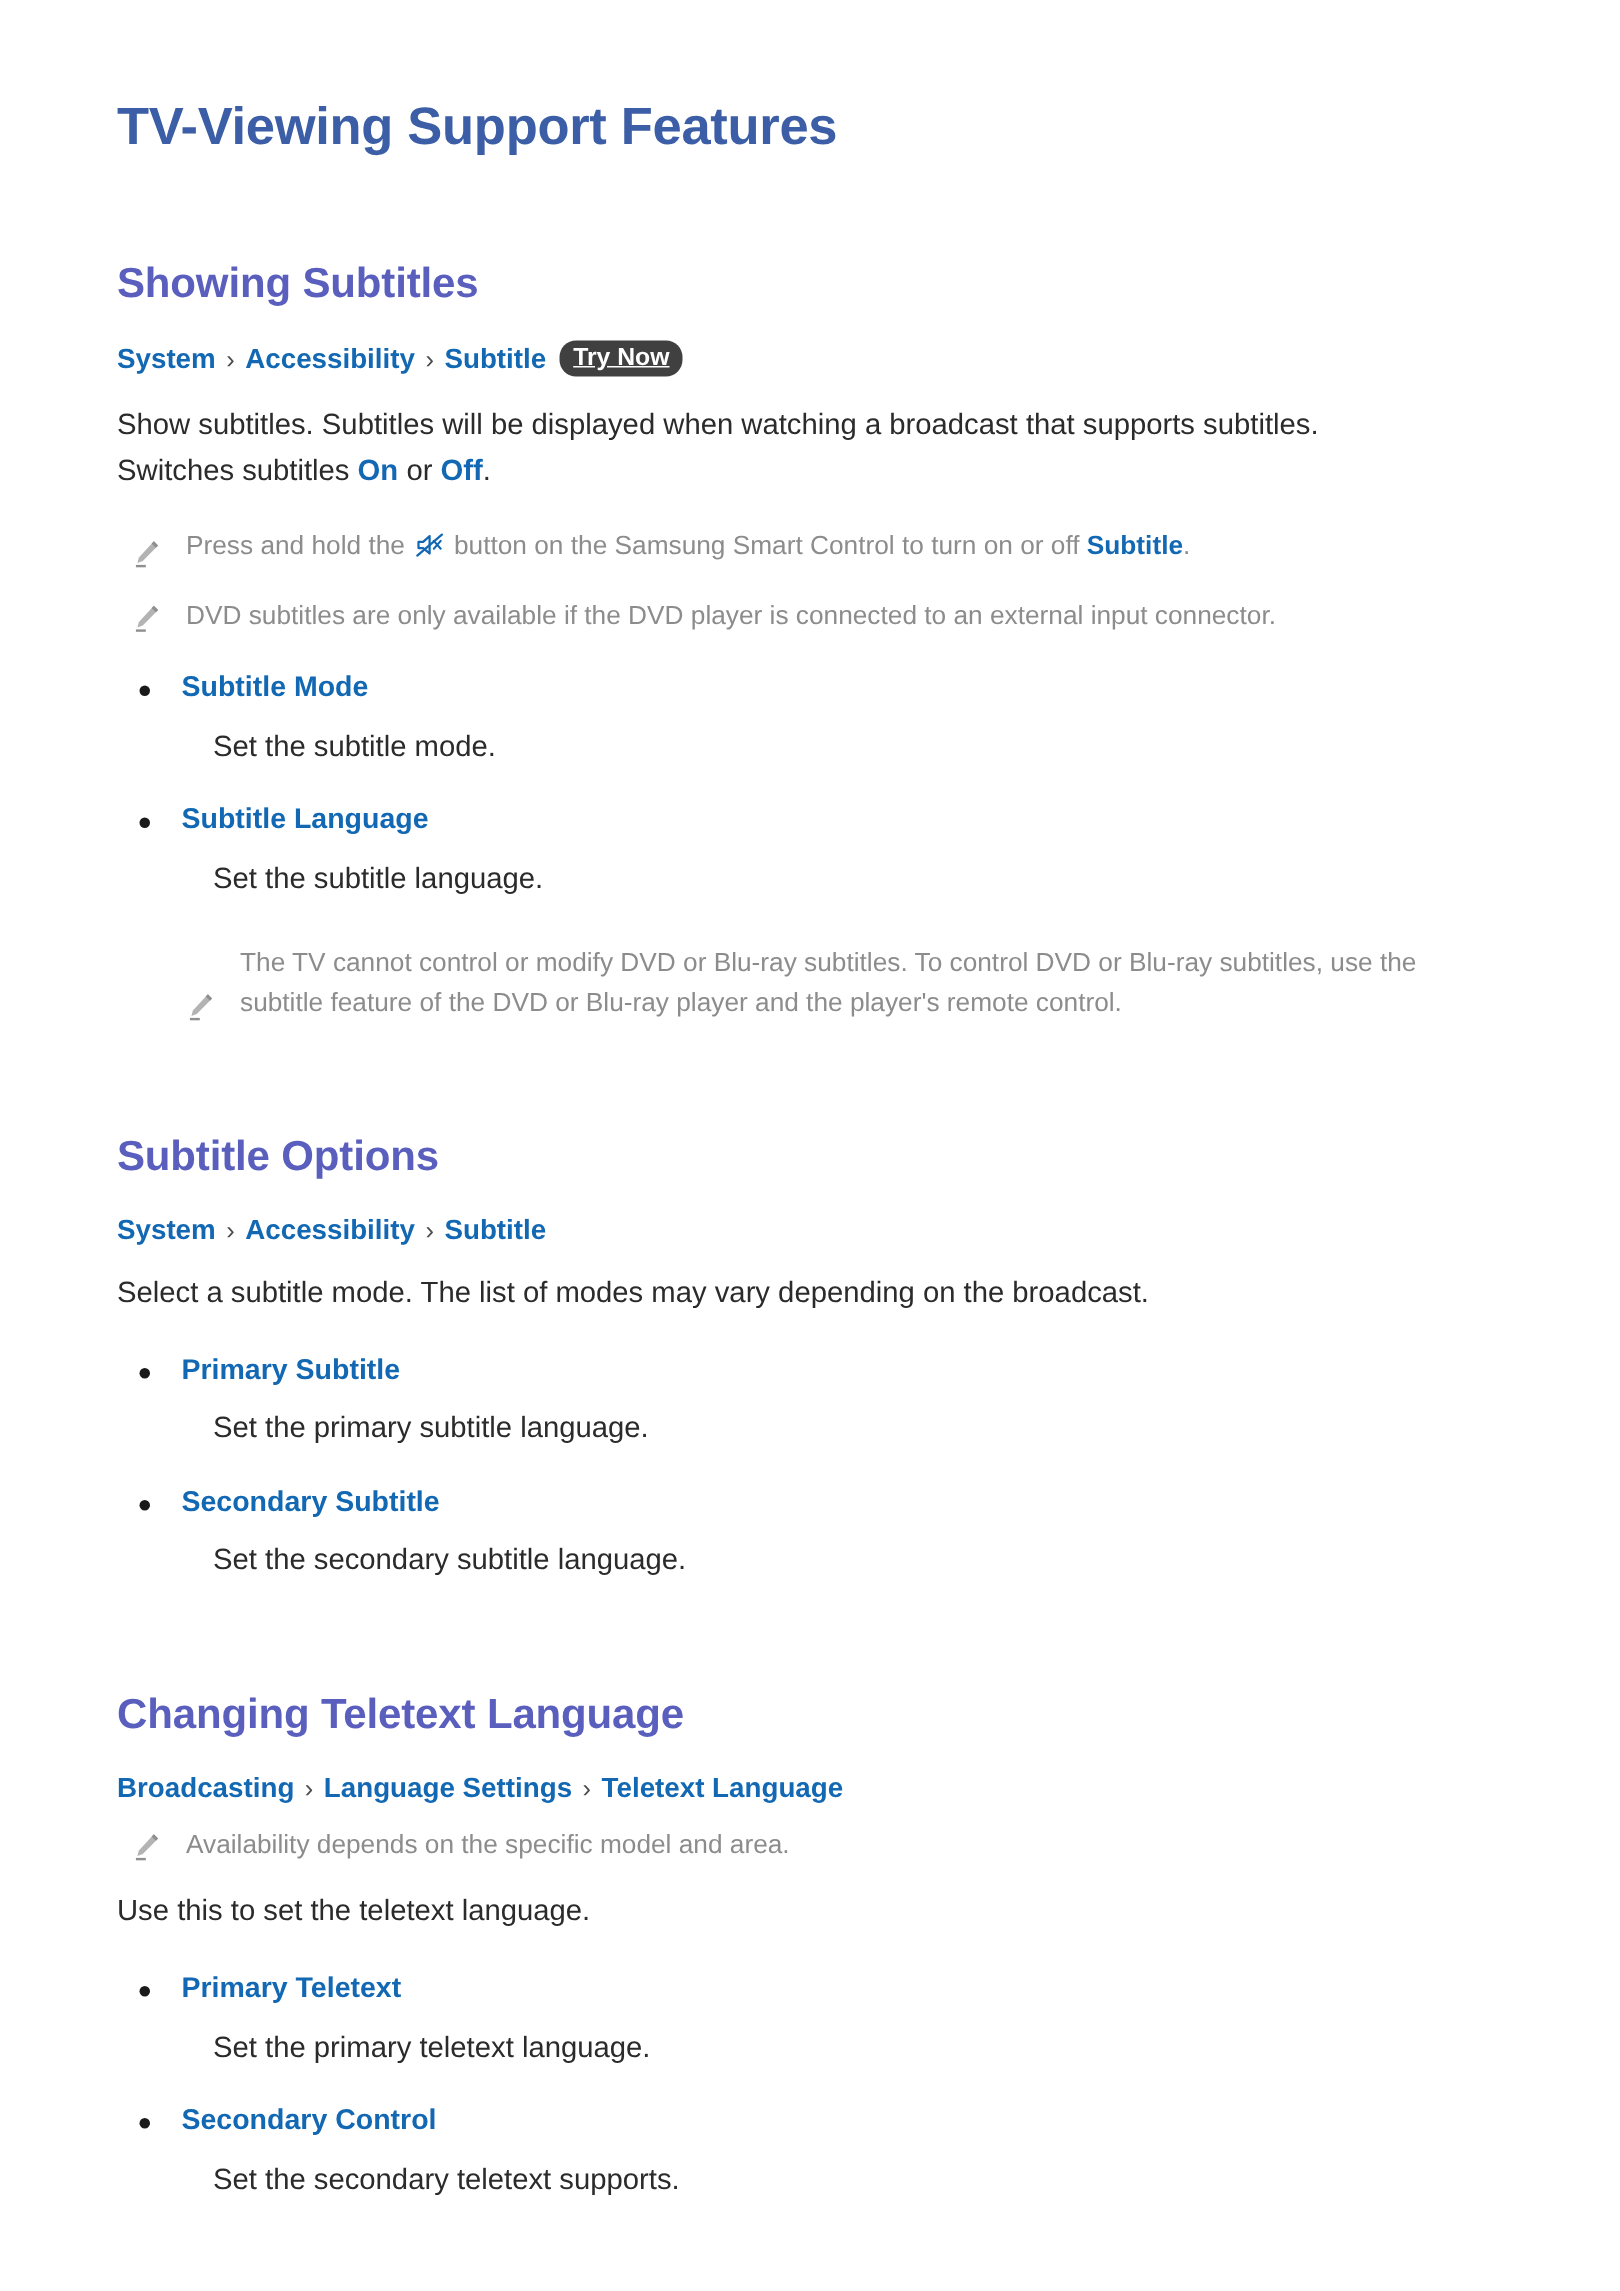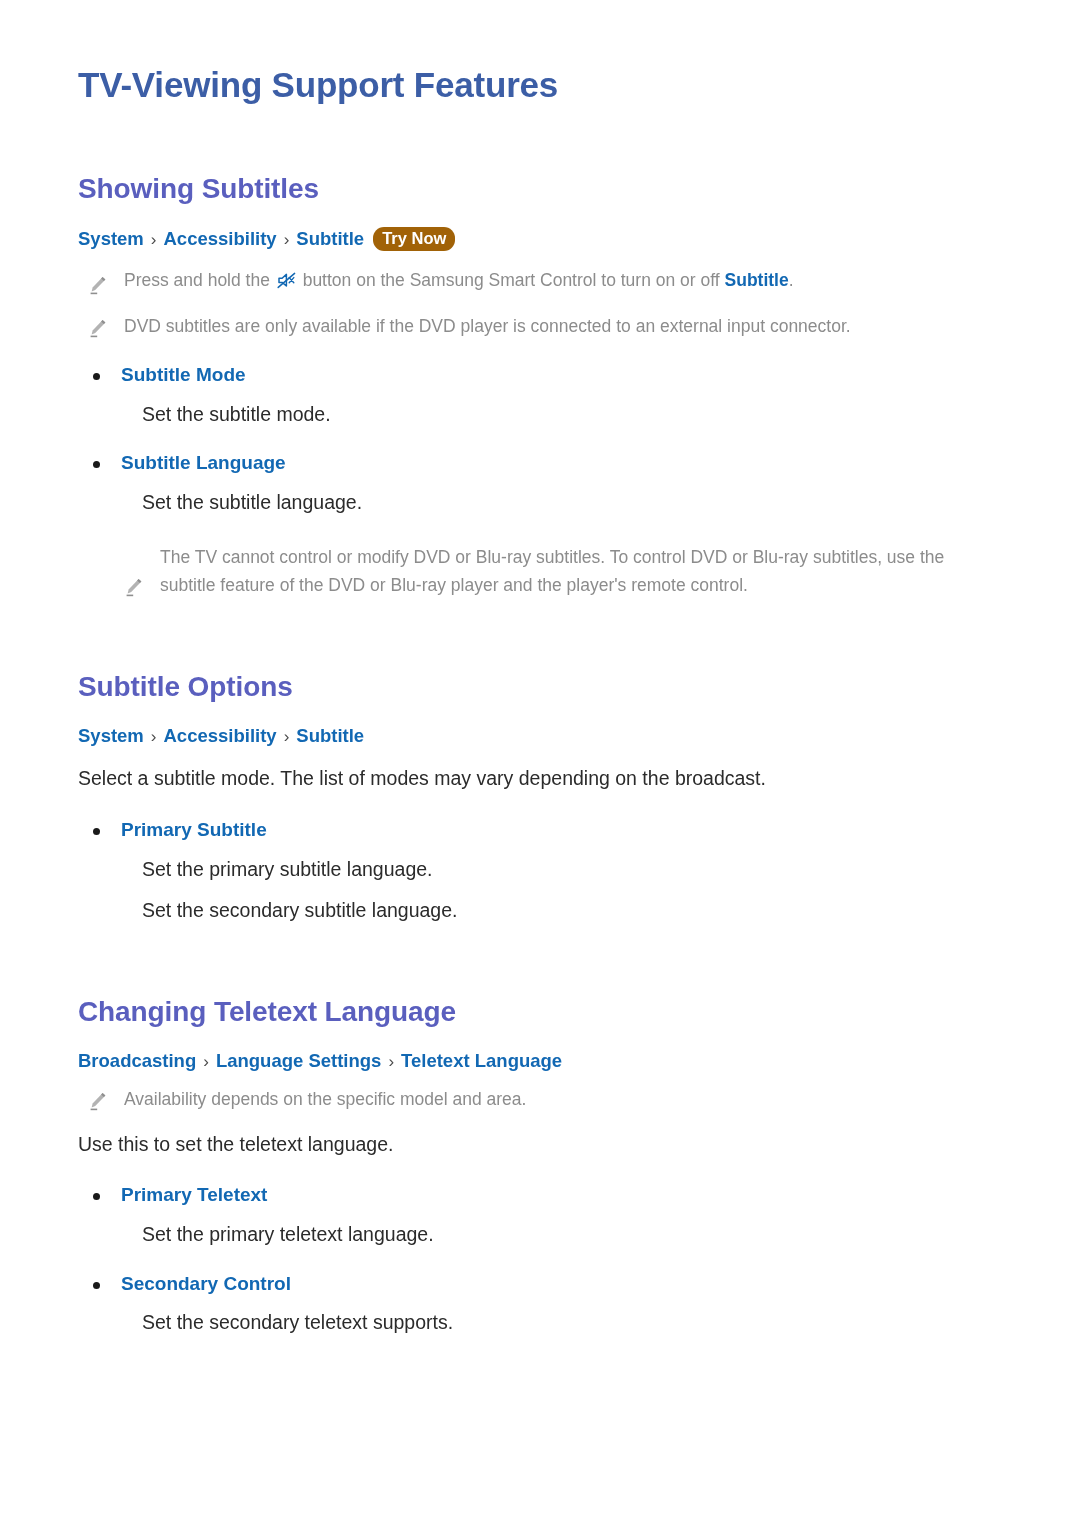--- a/index.html
+++ b/index.html
@@ -61,29 +61,30 @@
   .crumb { white-space: nowrap; }
   .crumb-sep {
     color: #4c4c4c;
     font-weight: normal;
     margin: 0 7px;
     font-size: 17px;
   }
 
   .badge-try-now {
     display: inline-block;
-    background: #a16207;
+    background: #404040;
     color: #ffffff;
     font-size: 16.5px;
     font-weight: bold;
     border-radius: 11px;
     padding: 2px 9px 3px 9px;
     margin-left: 9px;
     line-height: 1.15;
     white-space: nowrap;
+    text-decoration: underline;
   }
 
   
   .body-text {
     font-size: 19.5px;
     color: #2b2b2b;
     line-height: 1.62;
     margin-top: 17px;
     max-width: 860px;
   }
@@ -159,20 +160,24 @@
 
   <div class="breadcrumb">
     <span class="crumb">System</span>
     <span class="crumb-sep">›</span>
     <span class="crumb">Accessibility</span>
     <span class="crumb-sep">›</span>
     <span class="crumb">Subtitle</span>
     <span class="badge-try-now">Try Now</span>
   </div>
 
+  <p class="body-text">
+    <span>Show subtitles. Subtitles will be displayed when watching a broadcast that supports subtitles.</span><br>
+    <span>Switches subtitles </span><span class="hl">On</span><span> or </span><span class="hl">Off</span><span>.</span>
+  </p>
 
   <div class="note">
     <span class="note-icon">
       <svg width="20" height="22" viewBox="0 0 20 22" xmlns="http://www.w3.org/2000/svg">
         <path d="M14.6 1.9 L17.4 4.6 L7.2 15.0 L3.6 16.4 L4.6 12.6 Z" fill="#b3b3b3"></path>
         <path d="M14.6 1.9 L17.4 4.6 L15.9 6.1 L13.1 3.4 Z" fill="#8f8f8f"></path>
         <rect x="2.6" y="17.6" width="6.6" height="1.6" fill="#8f8f8f"></rect>
       </svg>
     </span>
     <span class="note-text">
@@ -231,20 +236,24 @@
   </div>
 
   <p class="body-text tight">Select a subtitle mode. The list of modes may vary depending on the broadcast.</p>
 
   <div class="bullet-row">
     <span class="bullet-dot"></span>
     <span class="bullet-label">Primary Subtitle</span>
   </div>
   <div class="bullet-desc">Set the primary subtitle language.</div>
 
+  <div class="bullet-row">
+    <span class="bullet-dot"></span>
+    <span class="bullet-label">Secondary Subtitle</span>
+  </div>
   <div class="bullet-desc">Set the secondary subtitle language.</div>
 
   <h2 class="section-heading sec-3">Changing Teletext Language</h2>
 
   <div class="breadcrumb">
     <span class="crumb">Broadcasting</span>
     <span class="crumb-sep">›</span>
     <span class="crumb">Language Settings</span>
     <span class="crumb-sep">›</span>
     <span class="crumb">Teletext Language</span>

